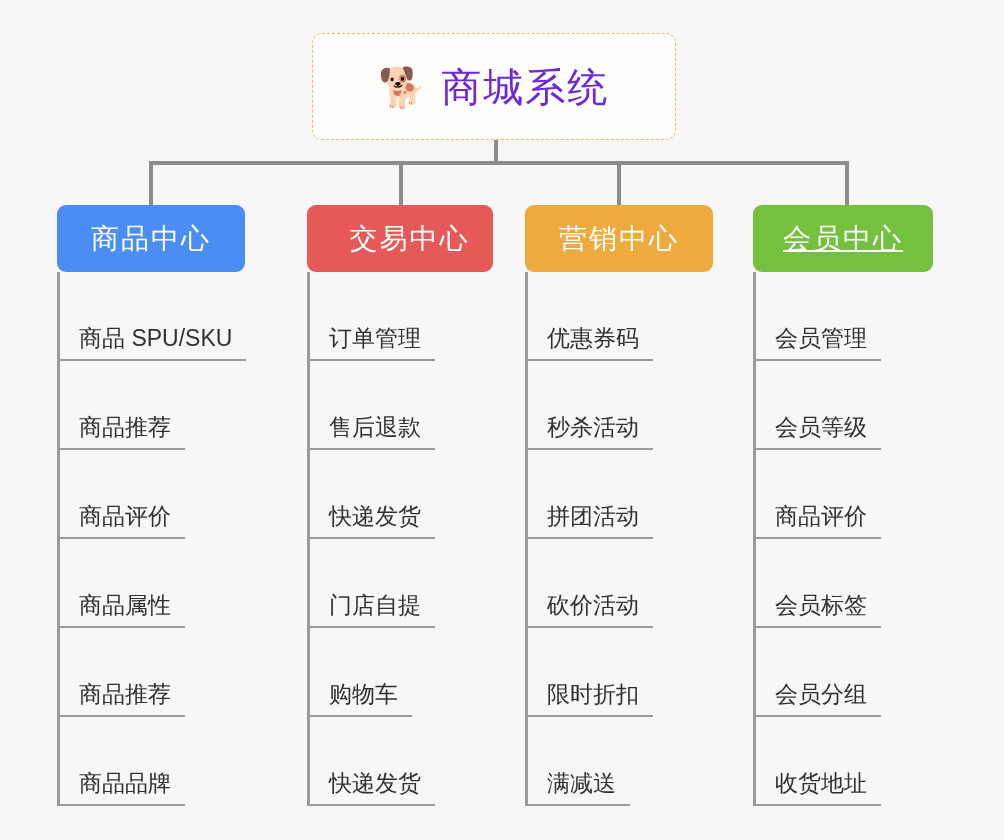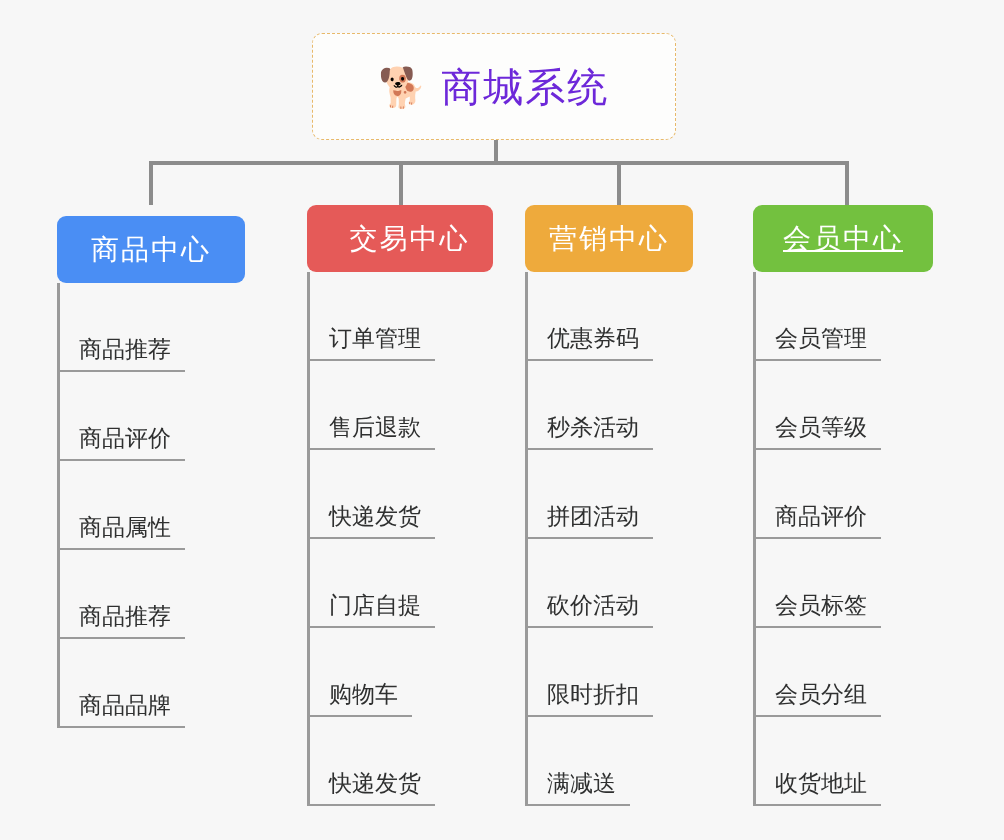--- a/index.html
+++ b/index.html
@@ -94,24 +94,24 @@
     display: flex;
     align-items: center;
     justify-content: center;
     color: #ffffff;
     font-size: 28px;
     letter-spacing: 2px;
     box-sizing: border-box;
   }
   .col-1 .cat-header { width: 188px; }
   .col-2 .cat-header { width: 186px; }
-  .col-3 .cat-header { width: 168px; }
+  .col-3 .cat-header { width: 188px; }
   .col-4 .cat-header { width: 180px; }
 
-  .cat-blue   { background: #4a8ef4; margin-top: 11px; }
+  .cat-blue   { background: #4a8ef4; }
   .cat-red    { background: #e55a58; padding-left: 19px; }
   .cat-orange { background: #eeaa3c; }
   .cat-green  { background: #73c13f; text-decoration: underline; }
 
   
   .leaf-list {
     position: relative;
     margin-top: 0;
     padding-left: 16px;
     border-left: 3px solid #9a9a9a;
@@ -152,20 +152,23 @@
   <div class="conn conn-drop d2"></div>
   <div class="conn conn-drop d3"></div>
   <div class="conn conn-drop d4"></div>
 
   <div class="column col-1">
     <div class="cat-header cat-blue">
       <span>商品中心</span>
     </div>
     <div class="leaf-list">
       <div class="leaf-item">
+          <span class="leaf-label">商品 SPU/SKU</span>
+        </div>
+      <div class="leaf-item">
           <span class="leaf-label">商品推荐</span>
         </div>
       <div class="leaf-item">
           <span class="leaf-label">商品评价</span>
         </div>
       <div class="leaf-item">
           <span class="leaf-label">商品属性</span>
         </div>
       <div class="leaf-item">
           <span class="leaf-label">商品推荐</span>

